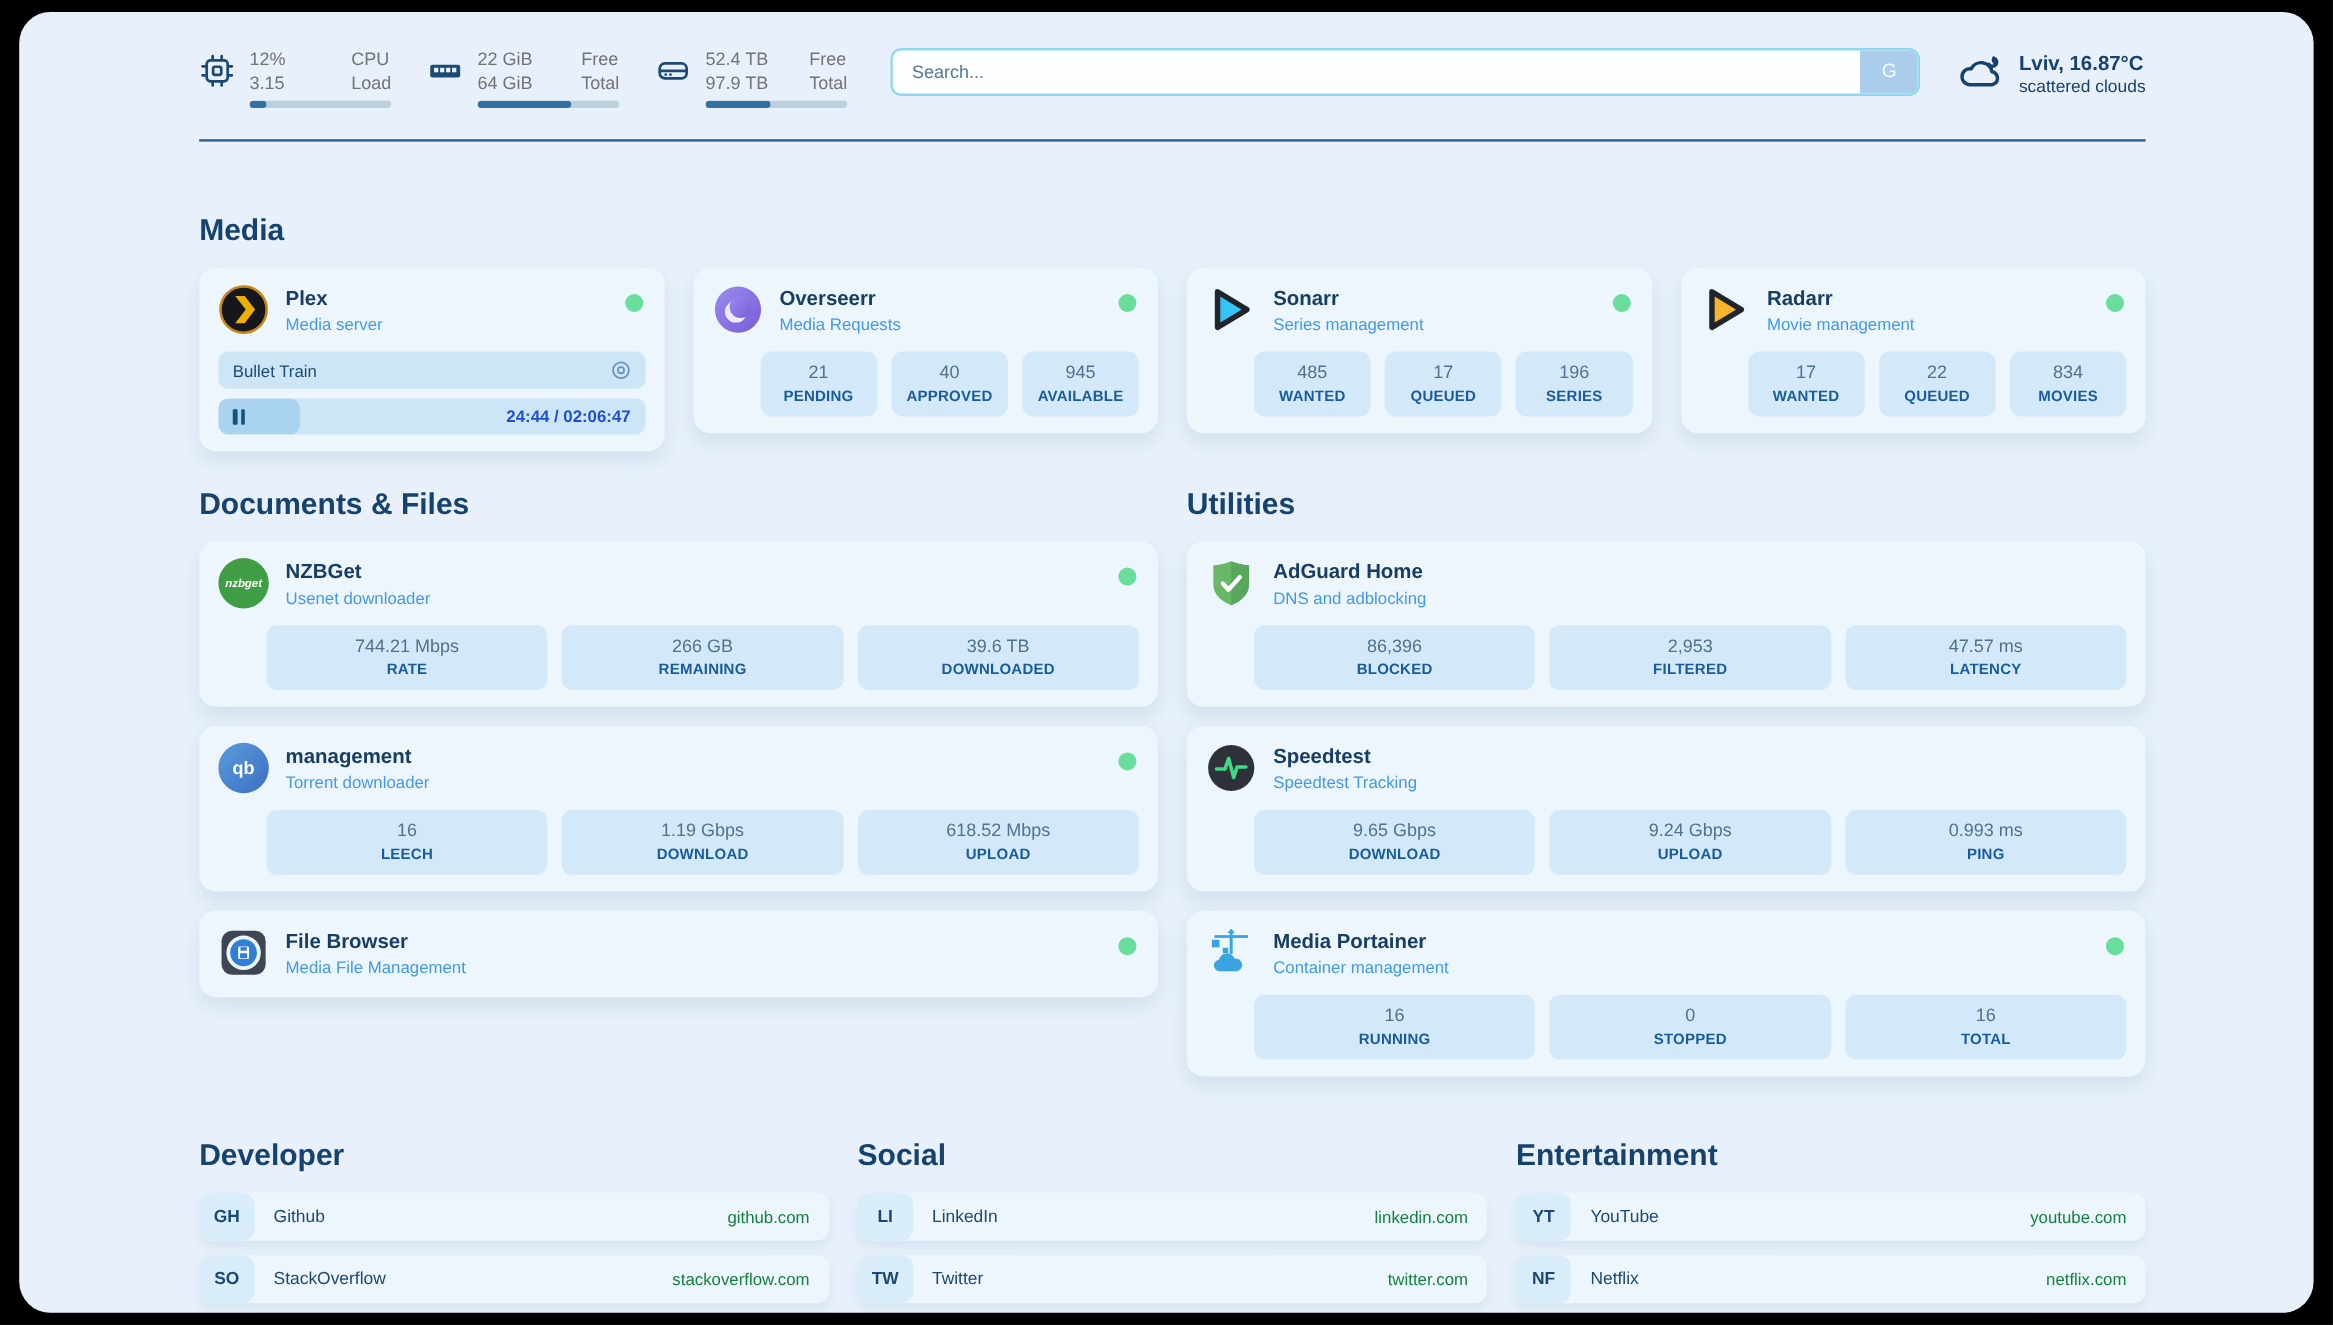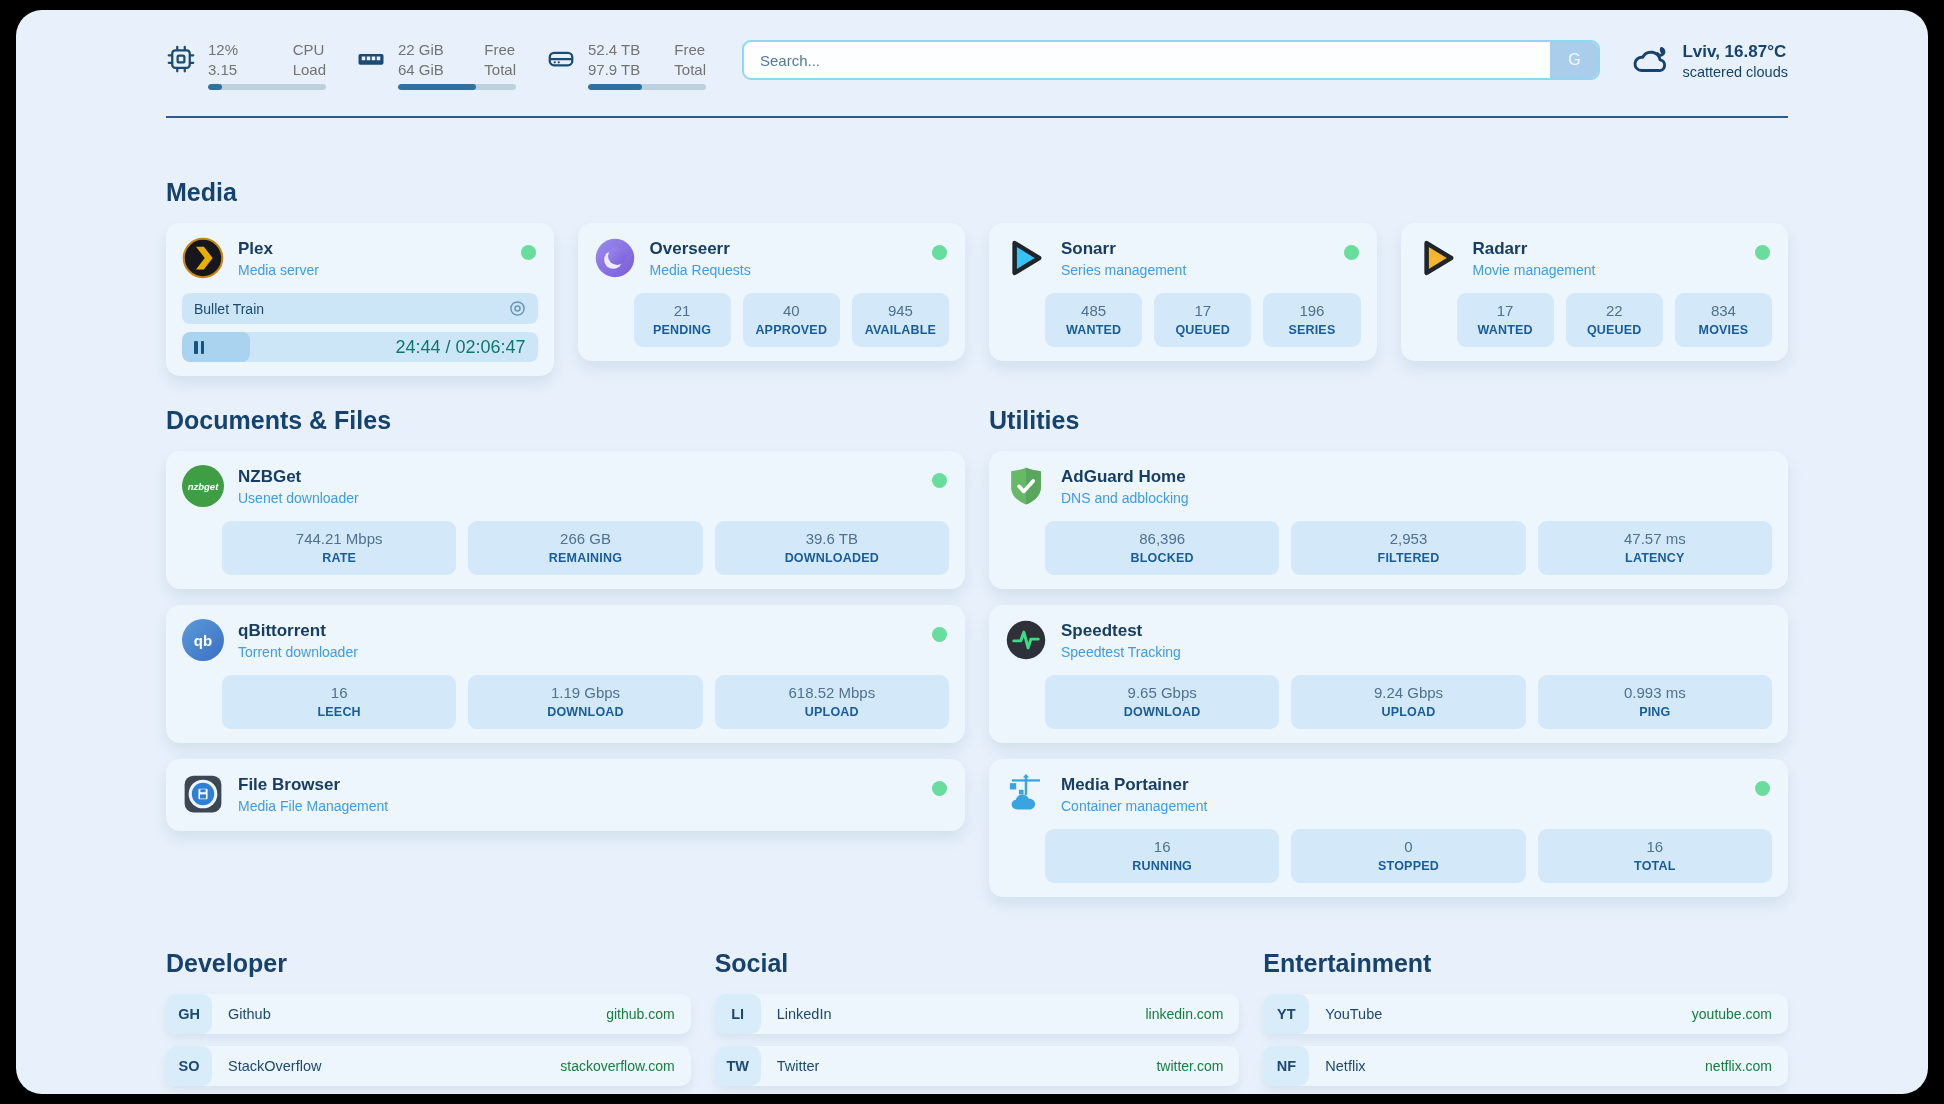--- a/index.html
+++ b/index.html
@@ -44,21 +44,21 @@
   .stat-box { flex:1; background:#d3e9f9; border-radius:9px; padding:9px 4px 10px; text-align:center; }
   .stat-box .v { font-size:15px; color:#50718f; }
   .stat-box .l { font-size:12.5px; font-weight:700; color:#185c9d; margin-top:4px; letter-spacing:.2px; }
   
   .media-row { background:#cde6f7; border-radius:8px; padding:7px 12px; display:flex; align-items:center; font-size:14px; color:#1b4971; margin-bottom:8px; }
   .np-icon { margin-left:auto; display:flex; cursor:pointer; }
   .progress-row { background:#cde6f7; border-radius:8px; height:30px; position:relative; display:flex; align-items:center; overflow:hidden; }
   .progress-fill { position:absolute; left:0; top:0; bottom:0; background:#a9d3ee; border-radius:8px; }
   .pause { position:relative; margin-left:12px; display:flex; gap:3px; cursor:pointer; }
   .pause i { display:block; width:3.5px; height:13px; background:#14527f; border-radius:1px; }
-  .ptime { position:relative; margin-left:auto; margin-right:12px; font-size:18px; font-weight:400; color:#0f766e; }
+  .ptime { position:relative; margin-left:auto; margin-right:12px; font-size:14px; font-weight:700; color:#1d4ed8; }
   
   .two-col { display:grid; grid-template-columns:1fr 1fr; gap:24px; margin-top:30px; align-items:start; }
   .col-stack { display:flex; flex-direction:column; gap:16px; }
   
   .links-grid { display:grid; grid-template-columns:repeat(3,1fr); gap:24px; margin-top:52px; padding-bottom:42px; align-items:start; }
   .link-rows { display:flex; flex-direction:column; gap:12px; }
   .link-row { display:flex; align-items:center; background:#edf5fd; border-radius:10px; height:40px; box-shadow:0 5px 10px rgba(125,156,186,.16); cursor:pointer; }
   .link-badge { width:46px; align-self:stretch; background:#d9ecfa; border-radius:10px; display:flex; align-items:center; justify-content:center; font-weight:600; font-size:14.5px; color:#1b4971; }
   .link-name { margin-left:16px; font-size:14.5px; color:#1b4971; }
   .link-url { margin-left:auto; margin-right:16px; font-size:14px; color:#15803d; }
@@ -341,21 +341,21 @@
             </div>
           </div>
         </div>
 
         <div class="card">
           <div class="card-header">
             <span class="app-icon">
               <span class="circle-icon qb-circle">qb</span>
             </span>
             <div>
-              <div class="card-name">qBittorrent</div>
+              <div class="card-name">management</div>
               <div class="card-sub">Torrent downloader</div>
             </div>
             <span class="status-dot"></span>
           </div>
           <div class="stat-row">
             <div class="stat-box">
               <div class="v">16</div>
               <div class="l">LEECH</div>
             </div>
             <div class="stat-box">

